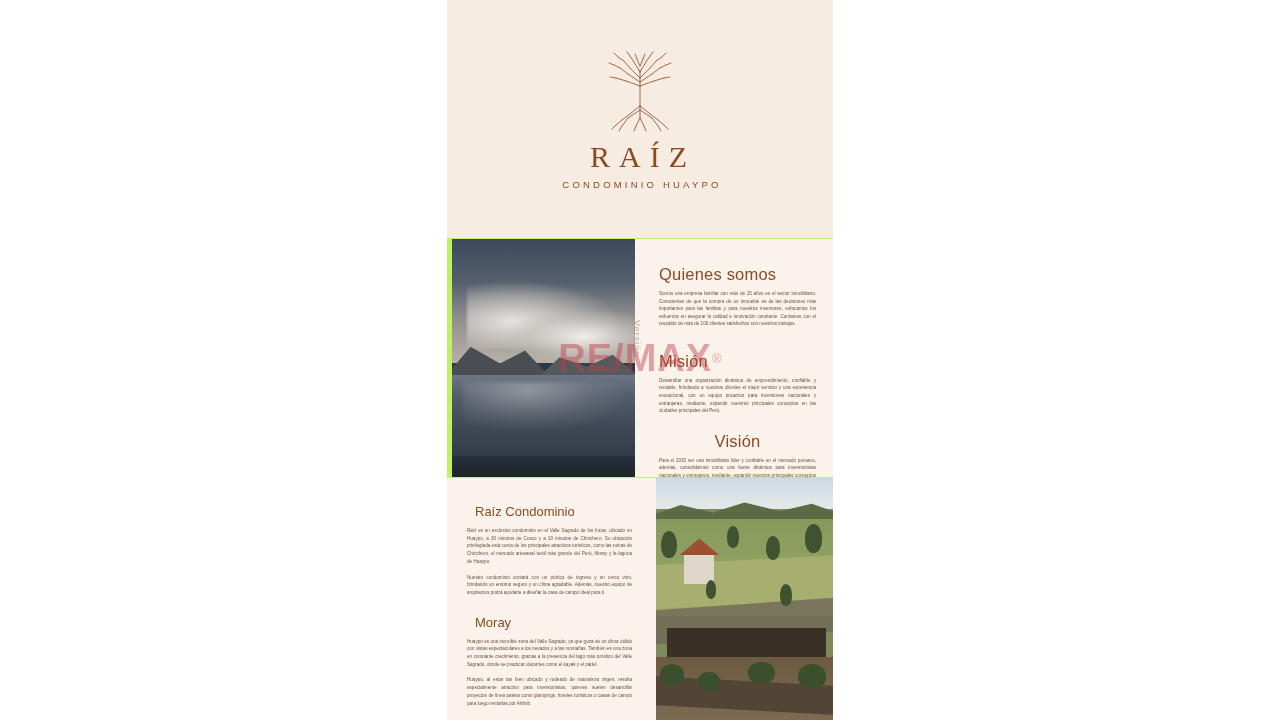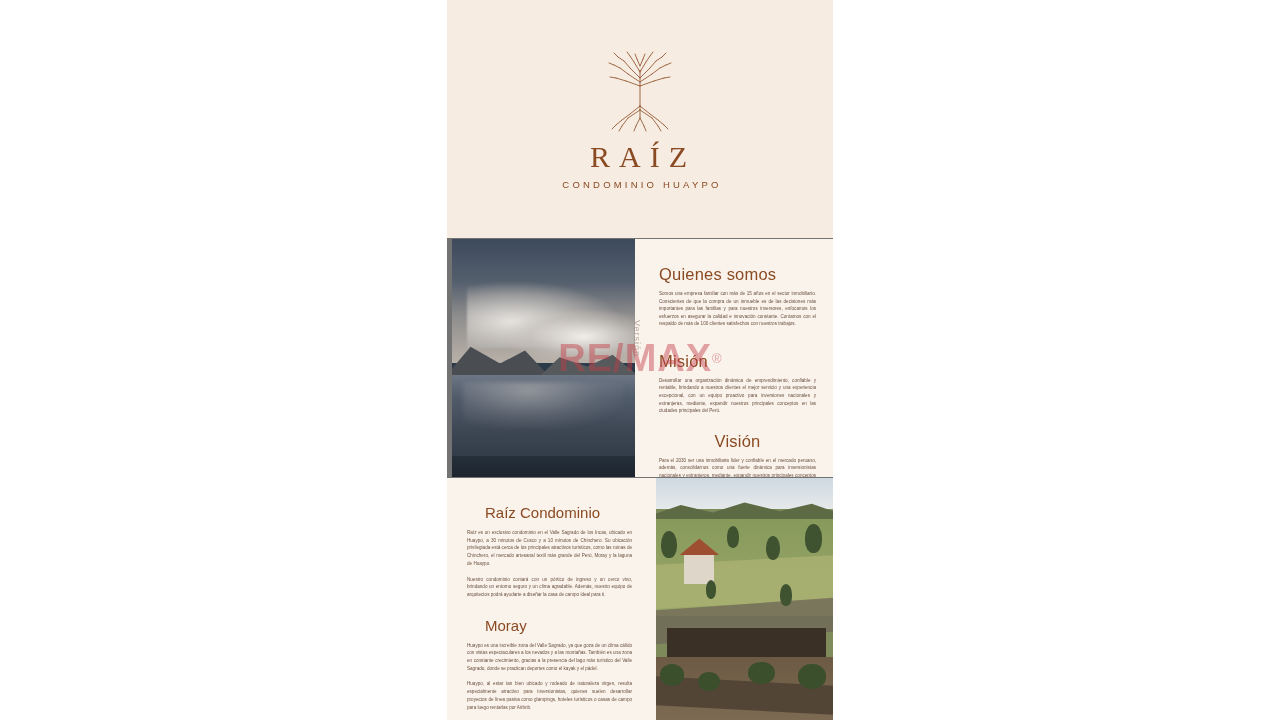--- a/index.html
+++ b/index.html
@@ -19,21 +19,21 @@
     background: #ffffff;
   }
 
   
   .brochure {
     position: absolute;
     left: 447px;
     top: 0;
     width: 386px;
     height: 720px;
-    background: #737373;
+    background: #bef264;
     overflow: hidden;
   }
 
   
   .logo-section {
     position: absolute;
     left: 0;
     top: 0;
     width: 386px;
     height: 238px;
@@ -194,22 +194,22 @@
     width: 209px;
     height: 242px;
     box-sizing: border-box;
     padding: 26px 24px 0 20px;
   }
 
   .condo-title {
     font-family: "Liberation Sans", sans-serif;
     font-weight: 400;
     color: #8a4a22;
-    font-size: 15px;
-    margin: 0 0 8px 18px;
+    font-size: 13px;
+    margin: 0 0 8px 8px;
   }
   .condo-title.second { margin-top: 18px; }
 
   .condo-body {
     font-size: 4.6px;
     line-height: 1.68;
     color: #6b503f;
     text-align: justify;
     margin: 0 0 8px 0;
   }

